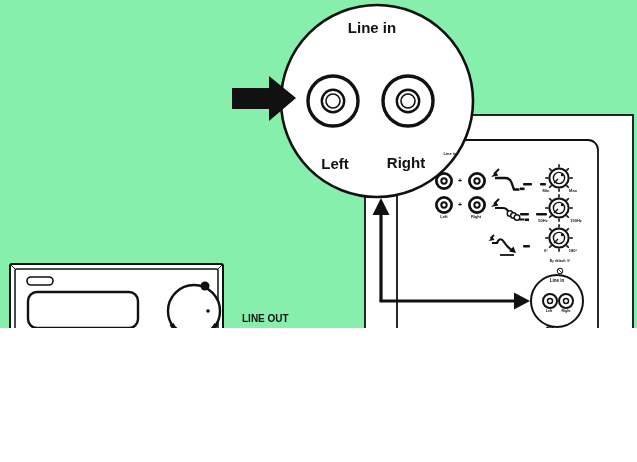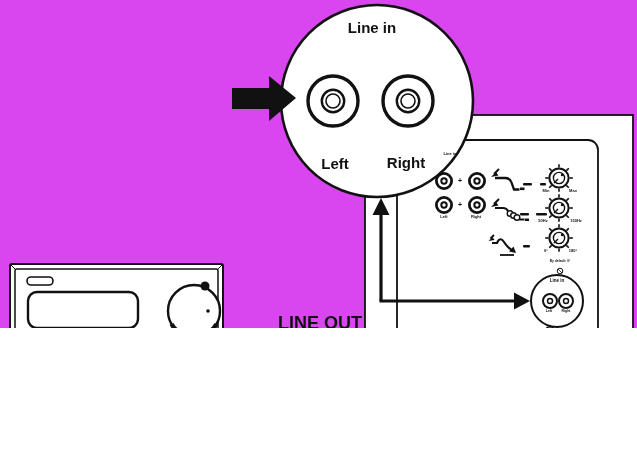--- a/index.html
+++ b/index.html
@@ -1,16 +1,16 @@
 <!DOCTYPE html>
 <html><head>
 <meta charset="utf-8">
 <style>
   html,body{margin:0;padding:0;background:#fff;}
-  #stage{position:relative;width:637px;height:328px;background:#d946ef;overflow:hidden;
+  #stage{position:relative;width:637px;height:328px;background:#86efac;overflow:hidden;
          font-family:"Liberation Sans",sans-serif;}
   #art{position:absolute;left:0;top:0;width:637px;height:462px;}
   .t{position:absolute;color:#111;font-weight:bold;white-space:nowrap;
      transform:translateX(-50%);line-height:1.05;}
   .t-left{position:absolute;color:#111;font-weight:bold;white-space:nowrap;line-height:1.22;}
   .big{font-size:15px;}
   .tiny{font-size:4px;}
   .micro{font-size:3.5px;}
 </style>
 </head>
@@ -209,21 +209,21 @@
     <use href="#jackBig" transform="translate(408,101)"></use>
   </g>
 
   <polygon fill="#111" points="232,88 269,88 269,76 296,98 269,121 269,109 232,109"></polygon>
 </svg>
 
 <span class="t big" style="left:372px;top:20px;">Line in</span>
 <span class="t big" style="left:335px;top:156px;">Left</span>
 <span class="t big" style="left:406px;top:155px;">Right</span>
 
-<span class="t-left" style="left:242px;top:313px;font-size:18px;margin-left:36px;">LINE OUT</span>
+<span class="t-left" style="left:242px;top:313px;font-size:10px;">LINE OUT</span>
 
 <span class="t tiny" style="left:450px;top:152px;">Line in</span>
 <span class="t" style="left:460px;top:177px;font-size:7px;">+</span>
 <span class="t" style="left:460px;top:201px;font-size:7px;">+</span>
 <span class="t tiny" style="left:444px;top:215px;">Left</span>
 <span class="t tiny" style="left:476px;top:215px;">Right</span>
 
 <span class="t tiny" style="left:546px;top:189px;">Min</span>
 <span class="t tiny" style="left:573px;top:189px;">Max</span>
 <span class="t tiny" style="left:543px;top:219px;">50Hz</span>

